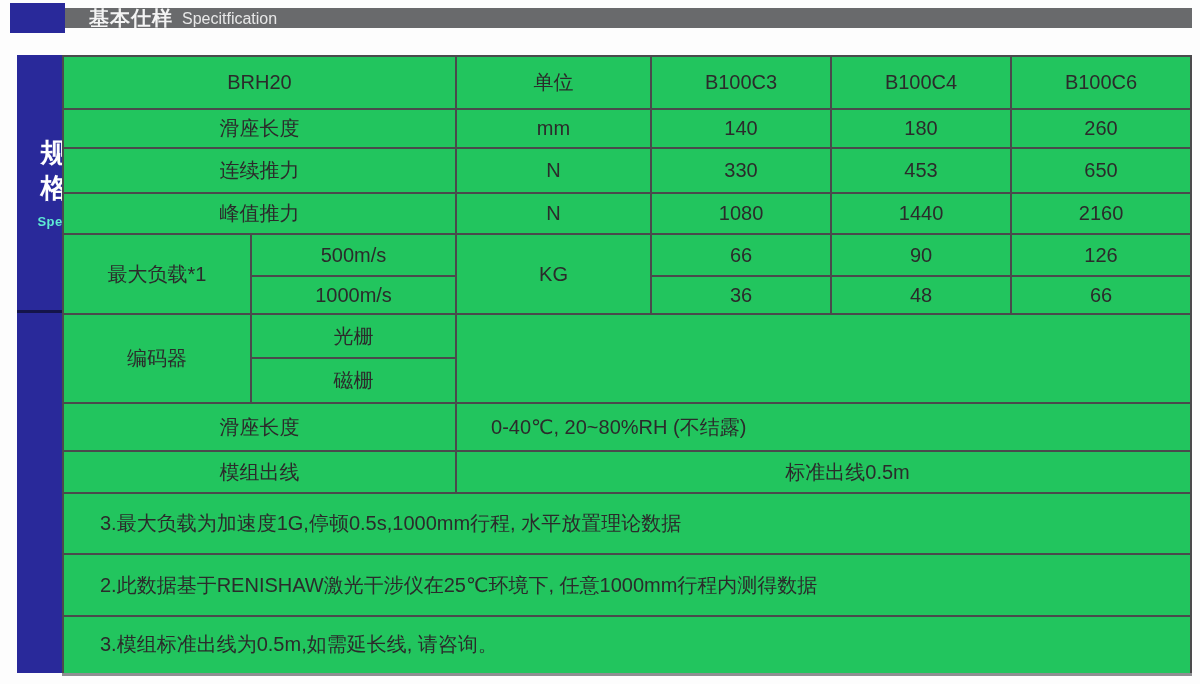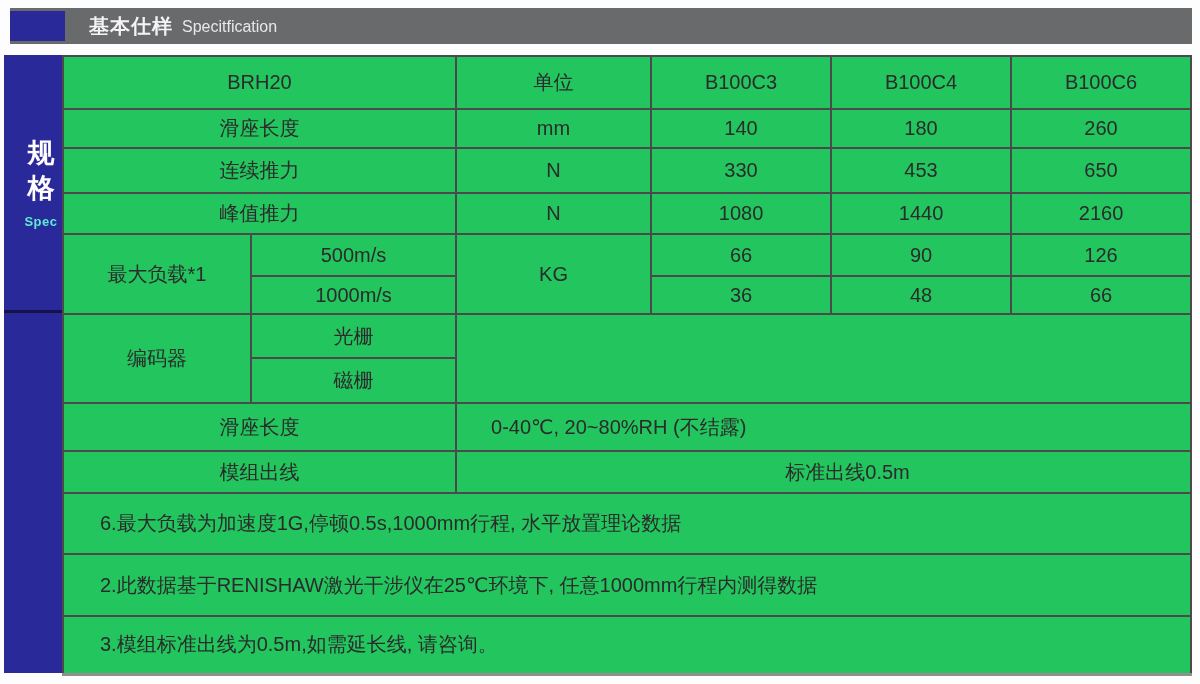--- a/index.html
+++ b/index.html
@@ -6,39 +6,39 @@
   html, body {
     width: 1200px; height: 684px;
     background: #fdfdfd;
     font-family: "Liberation Sans", "DejaVu Sans", sans-serif;
     overflow: hidden;
     position: relative;
   }
   
   .section-bar {
     position: absolute; left: 10px; top: 8px;
-    width: 1182px; height: 36px;
+    width: 1182px; height: 20px;
     background: #696a6c;
     display: flex; align-items: center;
   }
   .section-bar .accent-block {
     width: 55px; height: 30px;
     background: #29299a;
     flex: 0 0 auto;
   }
   .section-title-cn {
     color: #f4f4f4; font-size: 20px; font-weight: bold;
     margin-left: 24px; letter-spacing: 1px;
   }
   .section-title-en {
     color: #e8e8e8; font-size: 16px; margin-left: 9px; margin-top: 2px;
   }
   
   .side-rail {
-    position: absolute; left: 4px; top: 55px;
+    position: absolute; left: 17px; top: 55px;
     width: 74px; height: 618px;
     background: #29299a;
     display: flex; flex-direction: column;
   }
   .rail-section {
     display: flex; flex-direction: column;
     align-items: center; justify-content: center;
   }
   .rail-section.spec { height: 258px; border-bottom: 3px solid #14144a; }
   .rail-section.parts { height: 357px; }
@@ -164,21 +164,21 @@
   </tr>
   <tr class="r9">
     <td colspan="2">滑座长度</td>
     <td colspan="4" class="left-pad-sm">0-40℃, 20~80%RH (不结露)</td>
   </tr>
   <tr class="r10">
     <td colspan="2">模组出线</td>
     <td colspan="4" class="left-pad-md">标准出线0.5m</td>
   </tr>
   <tr class="r11">
-    <td colspan="6" class="note-cell">6.最大负载为加速度1G,停顿0.5s,1000mm行程, 水平放置理论数据</td>
+    <td colspan="6" class="note-cell">3.最大负载为加速度1G,停顿0.5s,1000mm行程, 水平放置理论数据</td>
   </tr>
   <tr class="r12">
     <td colspan="6" class="note-cell">2.此数据基于RENISHAW激光干涉仪在25℃环境下, 任意1000mm行程内测得数据</td>
   </tr>
   <tr class="r13">
     <td colspan="6" class="note-cell">3.模组标准出线为0.5m,如需延长线, 请咨询。</td>
   </tr>
 </tbody>
   </table>
 

